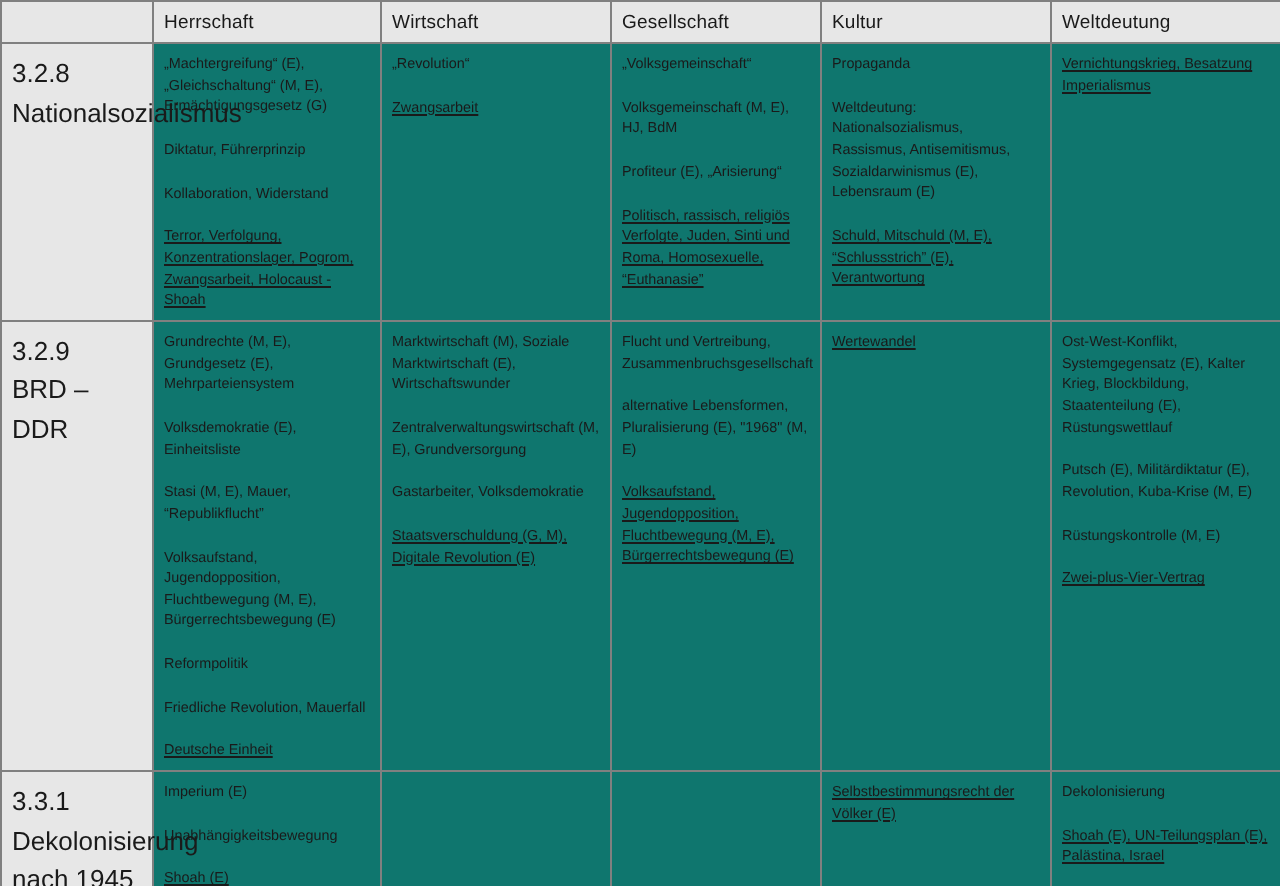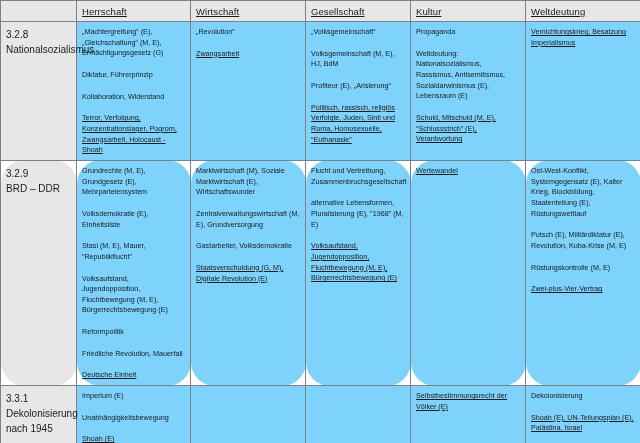--- a/index.html
+++ b/index.html
@@ -35,42 +35,41 @@
     text-align: left;
   }
   thead th {
     background: #e7e7e7;
     text-align: center;
     font-weight: bold;
     font-size: 9.5px;
     padding-top: 7px;
     padding-bottom: 7px;
     letter-spacing: 0.1px;
-    text-decoration: underline;
   }
   thead th.corner-cell { background: #e7e7e7; }
 
   td.topic-cell {
     background: #e7e7e7;
-    font-size: 10px;
+    font-size: 13px;
     line-height: 1.5;
   }
   td.content-cell {
-    background: #7dd3fc;
+    background: #0f766e;
     font-size: 7.2px;
     line-height: 1.48;
   }
   .block {
     margin: 0 0 11px 0;
   }
   .block:last-child { margin-bottom: 0; text-decoration: underline; }
   .topic-line { display: block; }
 
   tbody tr.row-ns  td { height: 99px; }
-  tbody tr.row-brd td { height: 167px; border-radius: 24px; }
+  tbody tr.row-brd td { height: 167px; }
   tbody tr.row-dek td { height: 70px; }
 </style>
 </head>
 <body>
 
 <table id="curriculum-table">
   <colgroup>
     <col class="c-topic">
     <col class="c-herr">
     <col class="c-wirt">

